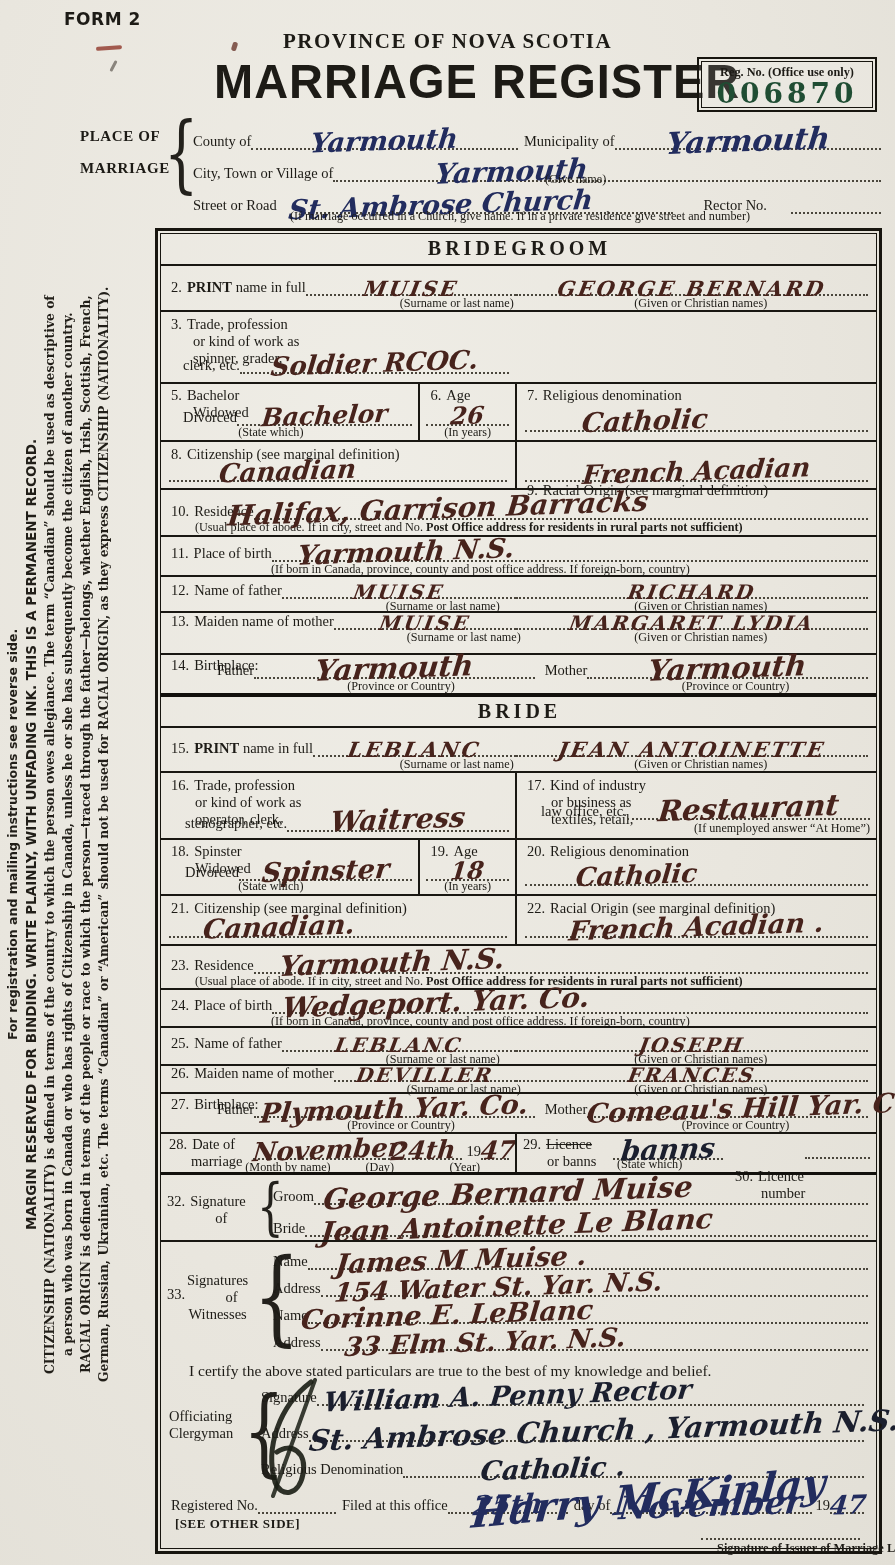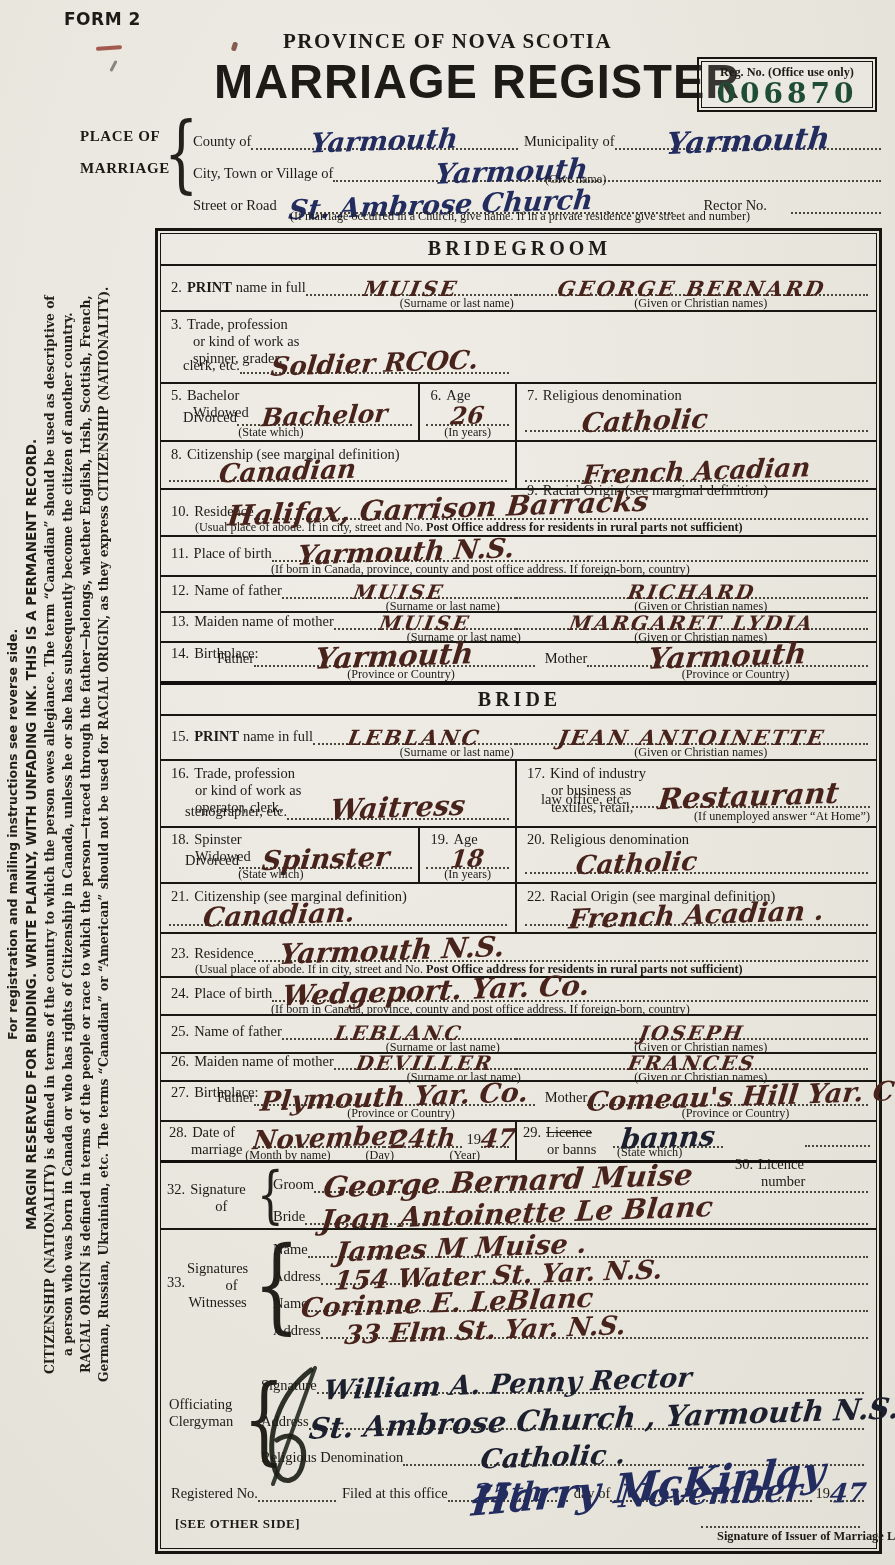--- a/index.html
+++ b/index.html
@@ -237,21 +237,21 @@
         <span class="fill half2">
               <span class="hw caps mar" style="font-size:20px;">RICHARD</span>
             </span>
       </div>
       <div class="subrow">
         <span class="sub" style="left:22%;width:34%;">(Surname or last name)</span>
         <span class="sub" style="left:56%;width:40%;">(Given or Christian names)</span>
       </div>
     </div>
 
-    <div class="trow" style="height:30px;">
+    <div class="trow" style="height:42px;">
       <div class="fl" style="height:15px;">
         <span class="cl"><span class="no">13.</span><span>Maiden name of mother</span></span>
         <span class="fill">
               <span class="hw caps mar" style="font-size:20px;">MUISE</span>
             </span>
         <span class="fill half2">
               <span class="hw caps mar" style="font-size:20px;">MARGARET  LYDIA</span>
             </span>
       </div>
       <div class="subrow">
@@ -533,20 +533,21 @@
       </div>
       <div class="fl abs" style="left:112px;right:8px;top:87px;height:22px;">
         <span class="cl">Address</span>
         <span class="fill">
               <span class="hw cur mar" style="font-size:26px;bottom:-6px;left:-40%;">33 Elm St. Yar. N.S.</span>
             </span>
       </div>
     </div>
 
     <div class="cert">
+      <div class="abs" style="left:28px;top:10px;font:400 15.5px 'Liberation Serif',serif;">I certify the above stated particulars are true to the best of my knowledge and belief.</div>
 
       <div class="cl" style="position:absolute;left:8px;top:56px;"><span>Officiating</span><br><span>Clergyman</span></div>
       <div class="brace" style="left:82px;top:32px;font-size:66px;transform:scaleY(1.45);transform-origin:top;">{</div>
 
       <svg class="abs" style="left:92px;top:26px;" width="80" height="122" viewBox="0 0 80 122">
         <path d="M58 4 C 26 28, 12 70, 22 104 C 28 120, 46 118, 50 96 C 54 74, 38 64, 24 74" fill="none" stroke="#191d14" stroke-width="5" stroke-linecap="round" opacity="0.9"></path>
         <path d="M62 2 L 20 118" fill="none" stroke="#191d14" stroke-width="4" stroke-linecap="round" opacity="0.85"></path>
       </svg>
 
       <div class="fl abs" style="left:100px;right:12px;top:32px;height:22px;">

